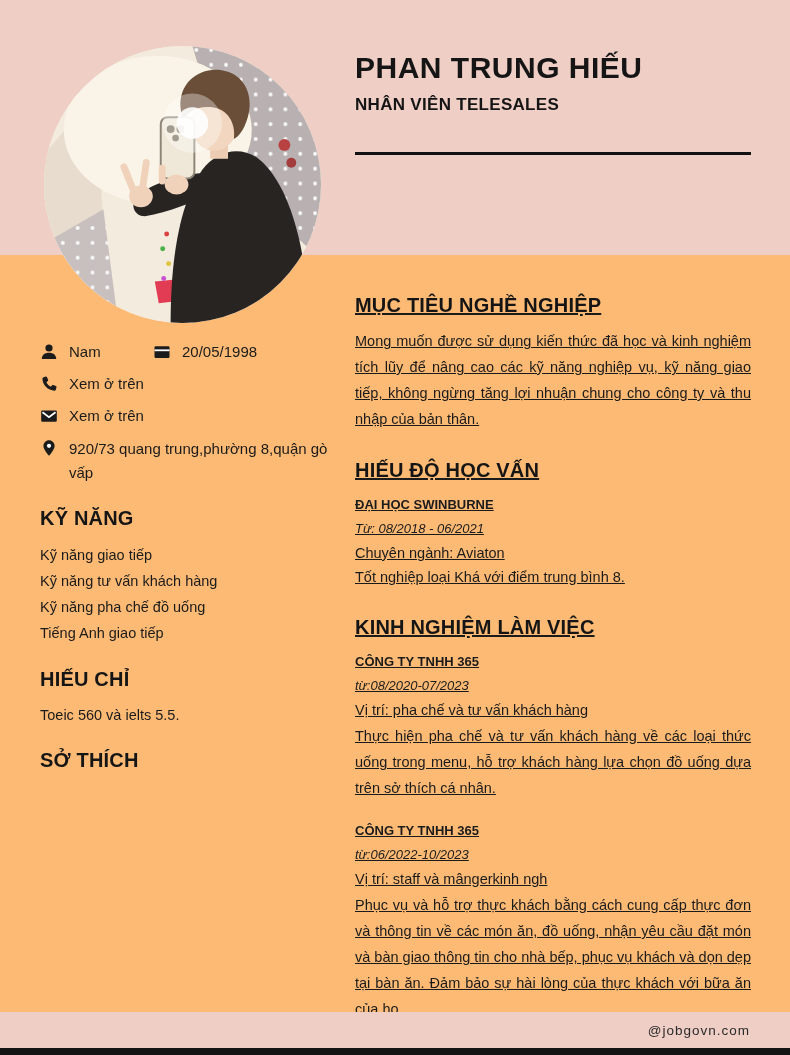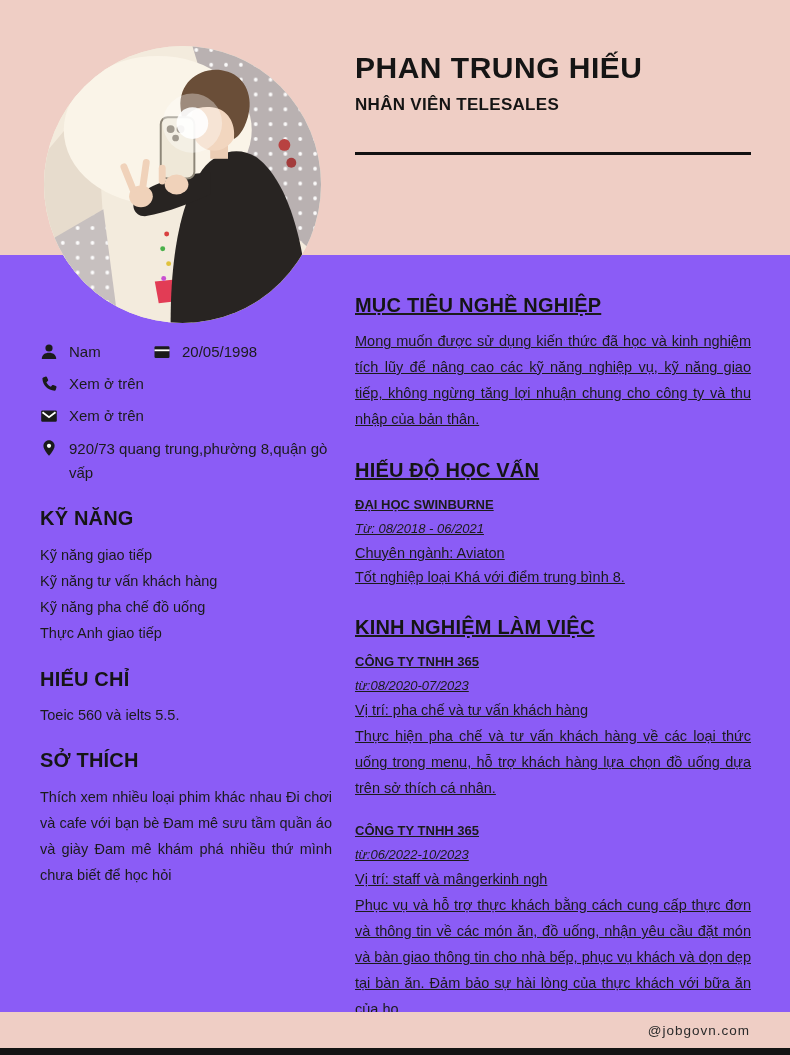--- a/index.html
+++ b/index.html
@@ -1,18 +1,18 @@
 <!DOCTYPE html>
 <html><head>
 <meta charset="utf-8">
 <style>
   * { margin:0; padding:0; box-sizing:border-box; }
   html,body { background:#ffffff; }
   body { font-family:"Liberation Sans","DejaVu Sans",sans-serif; color:#1b1b1b; }
-  .page { position:relative; width:790px; height:1055px; background:#8b5cf6; overflow:hidden; }
+  .page { position:relative; width:790px; height:1055px; background:#fdba74; overflow:hidden; }
 
   
   .header-band { position:absolute; left:0; top:0; width:790px; height:255px; background:#efcec5; }
   .photo-circle { position:absolute; left:44px; top:46px; width:277px; height:277px;
                   border-radius:50%; overflow:hidden; background:#f3ebdd; }
   .photo-circle svg { display:block; width:100%; height:100%; }
   .header-block { position:absolute; left:355px; top:50px; width:396px; }
   .candidate-name { font-size:30px; font-weight:700; letter-spacing:.5px; line-height:36px; color:#151515; }
   .candidate-title { font-size:17px; font-weight:700; letter-spacing:.3px; margin-top:9px; color:#151515; }
   .header-rule { height:3px; background:#121212; margin-top:37px; }
@@ -151,27 +151,26 @@
             <circle cx="9" cy="6.8" r="2.1" fill="#ffffff"></circle>
           </svg>
       </span>
       <span class="addr">920/73 quang trung,phường 8,quận gò vấp</span>
     </div>
 
     <h3 class="side-h">KỸ NĂNG</h3>
     <div class="skill">Kỹ năng giao tiếp</div>
     <div class="skill">Kỹ năng tư vấn khách hàng</div>
     <div class="skill">Kỹ năng pha chế đồ uống</div>
-    <div class="skill">Thực Anh giao tiếp</div>
+    <div class="skill">Tiếng Anh giao tiếp</div>
 
     <h3 class="side-h">HIẾU CHỈ</h3>
     <div class="plain">Toeic 560 và ielts 5.5.</div>
 
     <h3 class="side-h">SỞ THÍCH</h3>
-    <p class="para">Thích xem nhiều loại phim khác nhau Đi chơi và cafe với bạn bè Đam mê sưu tầm quần áo và giày Đam mê khám phá nhiều thứ mình chưa biết để học hỏi</p>
 
   </aside>
 
   <main class="right-col">
 
     <section class="sec">
       <h3 class="sec-h">MỤC TIÊU NGHỀ NGHIỆP</h3>
       <p class="para">Mong muốn được sử dụng kiến thức đã học và kinh nghiệm tích lũy để nâng cao các kỹ năng nghiệp vụ, kỹ năng giao tiếp, không ngừng tăng lợi nhuận chung cho công ty và thu nhập của bản thân.</p>
     </section>
 

